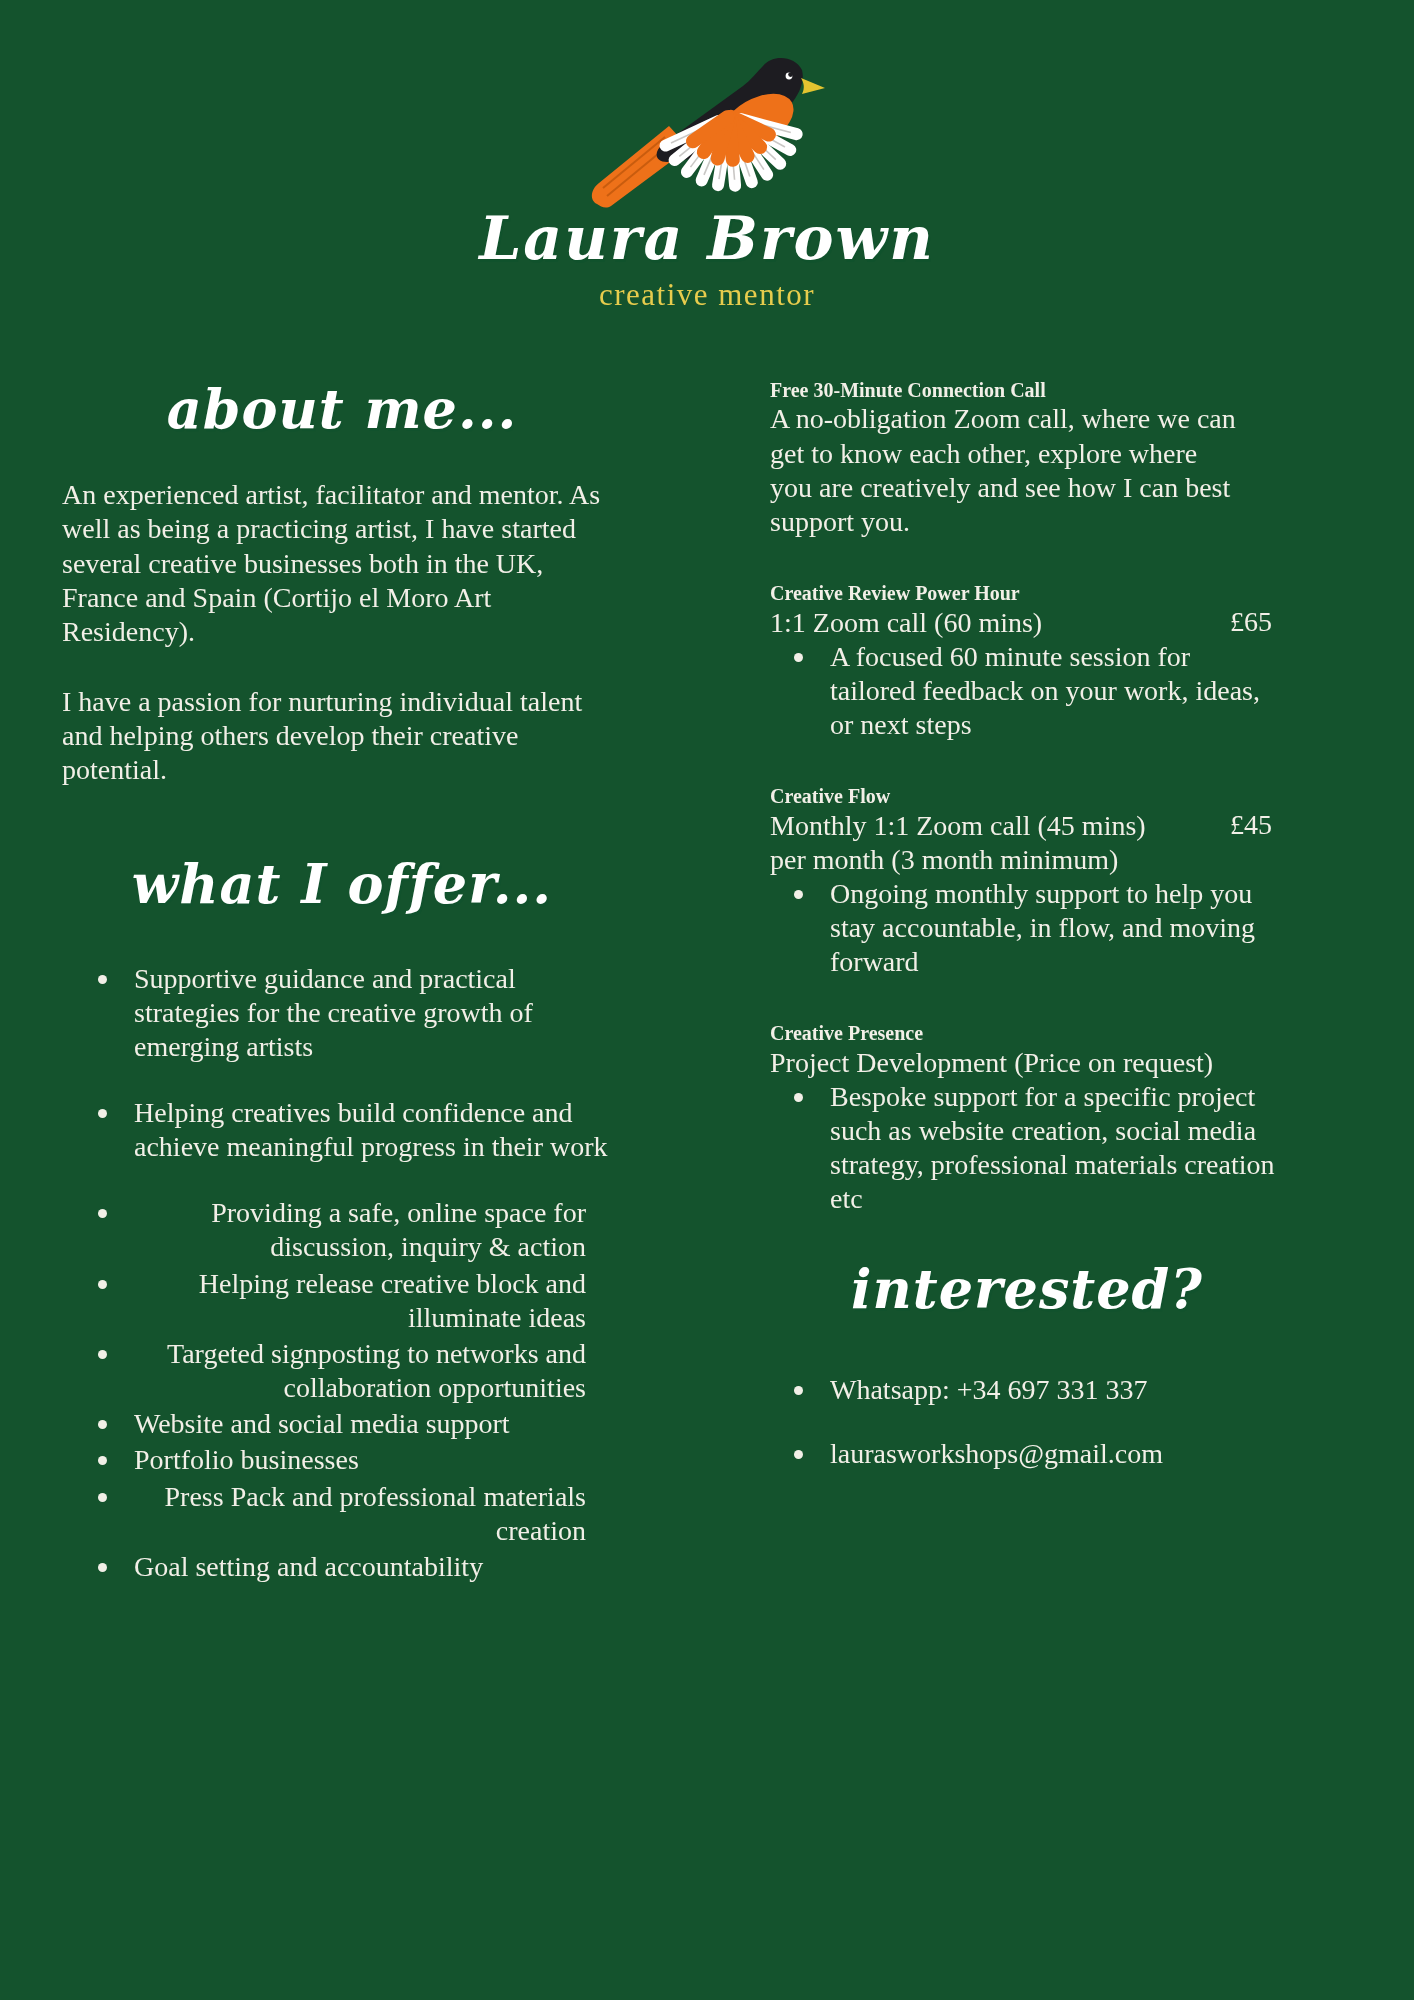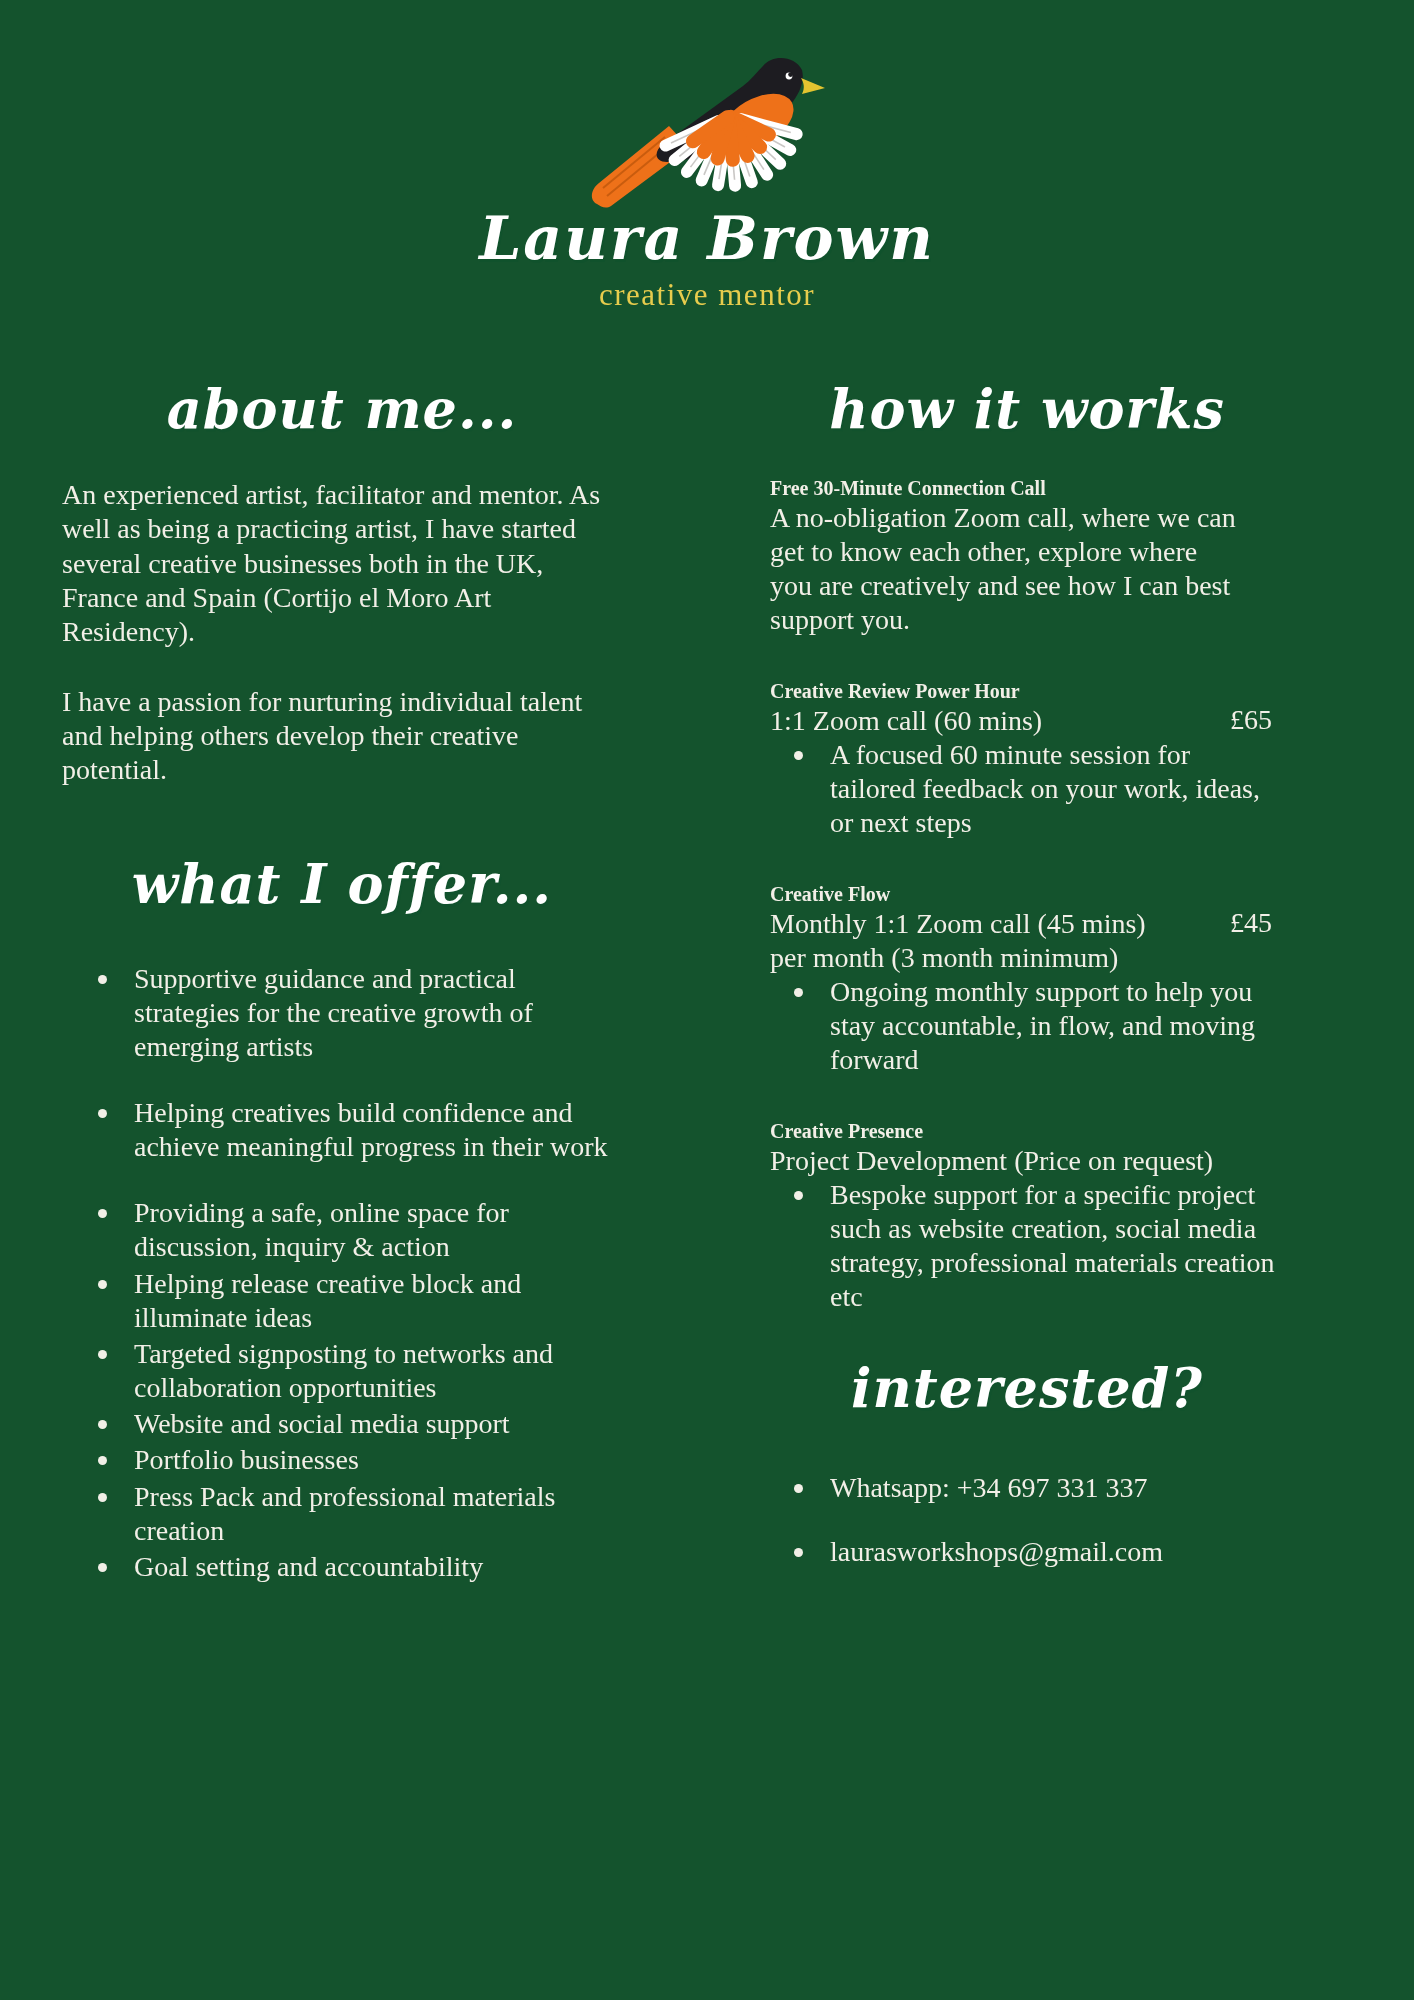--- a/index.html
+++ b/index.html
@@ -27,21 +27,21 @@
   .about-heading{margin-bottom:38px;}
   .para{margin:0 0 36px 0;max-width:560px;}
   .offer-heading{margin-top:66px;margin-bottom:46px;}
   .looks-heading{margin-top:70px;margin-bottom:50px;}
   ul.blist{list-style:none;margin:0;padding:0;}
   ul.blist li{display:flex;align-items:flex-start;}
   .dot{flex:0 0 auto;width:9px;height:9px;border-radius:50%;background:#F2EFE7;margin:13px 0 0 36px;}
   .li-text{margin-left:27px;font-size:28px;line-height:1.22;}
   .offer-list li{margin-bottom:32px;}
   .offer-list .li-text{max-width:486px;}
-  .looks-list li{margin-bottom:2px;}
+  .looks-list li{margin-bottom:2px;text-align:right;}
   .looks-list .li-text{max-width:452px;}
   .how-heading{margin-bottom:36px;}
   .svc{margin-bottom:42px;}
   .svc-title{font-weight:700;font-size:20px;line-height:1.22;}
   .svc-desc{font-size:28px;line-height:1.22;max-width:472px;position:relative;}
   .svc-desc.with-price{padding-right:70px;max-width:402px;}
   .svc-price{position:absolute;right:12px;top:0;font-size:28px;}
   .svc-rel{position:relative;}
   .svc-bullets{margin-top:38px;}
   .svc-bullets .dot{margin-left:24px;}
@@ -196,21 +196,20 @@
             <span class="li-text">Press Pack and professional materials creation</span>
           </li>
         <li>
             <span class="dot"></span>
             <span class="li-text">Goal setting and accountability</span>
           </li>
       </ul>
     </div>
 
     <div class="col-right">
-      <div class="script-heading how-heading">how it works</div>
 
       <div class="svc">
         <div class="svc-title">Free 30-Minute Connection Call</div>
         <div class="svc-desc">A no-obligation Zoom call, where we can get to know each other, explore where you are creatively and see how I can best support you.</div>
       </div>
 
       <div class="svc">
         <div class="svc-title">Creative Review Power Hour</div>
         <div class="svc-rel">
           <div class="svc-desc with-price">1:1  Zoom call (60 mins)</div>

